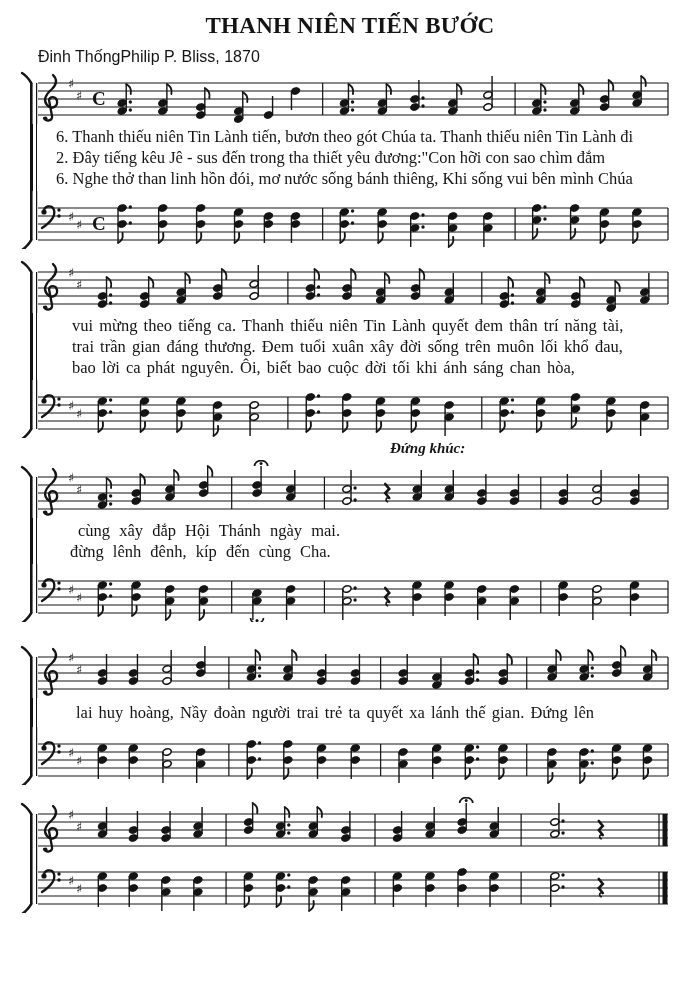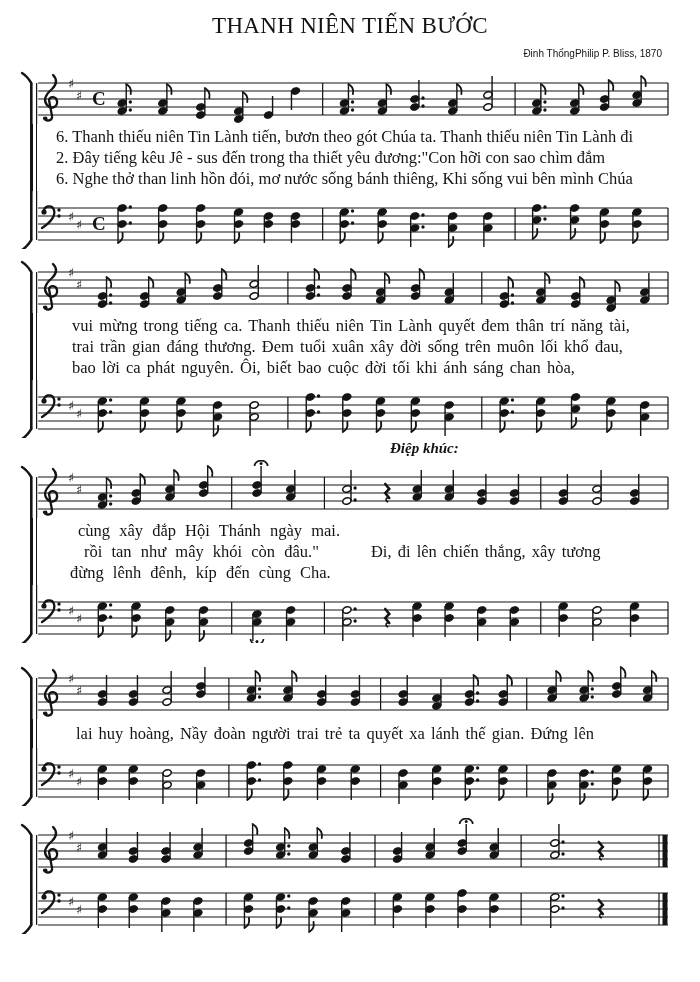--- a/index.html
+++ b/index.html
@@ -1,21 +1,21 @@
 <!DOCTYPE html>
 <html><head>
 <meta charset="utf-8">
 <style>
   html,body{margin:0;padding:0;background:#e8e8e8;}
   .page{width:700px;height:982px;background:#ffffff;position:relative;overflow:hidden;
         font-family:"Liberation Serif", serif;color:#141414;margin:0 auto;}
   .title{margin-top:12px;height:28px;line-height:28px;text-align:center;
-         font-size:23px;font-weight:normal;letter-spacing:.3px;}
-  .credits{margin-top:8px;height:18px;display:flex;justify-content:flex-end;
-           padding:0 38px;font-family:"Liberation Sans", sans-serif;font-size:10px;}
+         font-size:23px;font-weight:bold;letter-spacing:.3px;}
+  .credits{margin-top:8px;height:18px;display:flex;justify-content:flex-start;
+           padding:0 38px;font-family:"Liberation Sans", sans-serif;font-size:16px;}
   .system{position:relative;}
   .sys1{margin-top:0;} .sys2{margin-top:6px;} .sys3{margin-top:2px;}
   .sys4{margin-top:18px;} .sys5{margin-top:12px;}
   svg.staff{display:block;}
   .lyrics{position:relative;font-size:16.5px;line-height:21px;white-space:nowrap;}
   .lyr3{padding-top:2px;padding-bottom:2px;}
   .lyr1{padding-top:4px;padding-bottom:4px;}
   .brace-thick{position:absolute;left:30px;top:0;bottom:0;width:2.6px;background:#141414;}
   .brace-thin{position:absolute;left:36px;top:0;bottom:0;width:1.2px;background:#141414;}
   .ind56{padding-left:56px;} .ind72{padding-left:72px;word-spacing:2px;}
@@ -288,21 +288,21 @@
         <ellipse cx="611.0400000000001" cy="53" rx="4.3" ry="3.1" transform="rotate(-20 611.0400000000001 53)" fill="#141414" stroke="#141414" stroke-width="1"></ellipse>
         <line x1="615.1400000000001" y1="53" x2="615.1400000000001" y2="26" stroke="#141414" stroke-width="1.4"></line>
         <path d="M615.1400000000001,26 c3,2 5.5,4 4.5,10" fill="none" stroke="#141414" stroke-width="1.9" stroke-linecap="round"></path>
         <ellipse cx="644.76" cy="37" rx="4.3" ry="3.1" transform="rotate(-20 644.76 37)" fill="#141414" stroke="#141414" stroke-width="1"></ellipse>
         <ellipse cx="644.76" cy="45" rx="4.3" ry="3.1" transform="rotate(-20 644.76 45)" fill="#141414" stroke="#141414" stroke-width="1"></ellipse>
         <line x1="648.86" y1="45" x2="648.86" y2="18" stroke="#141414" stroke-width="1.4"></line>
       </svg>
     <div class="lyrics lyr3">
       <div class="brace-thick"></div>
       <div class="brace-thin"></div>
-      <div class="ind72">vui mừng trong tiếng ca. Thanh thiếu niên Tin Lành quyết đem thân trí năng tài,</div>
+      <div class="ind72">vui mừng theo tiếng ca. Thanh thiếu niên Tin Lành quyết đem thân trí năng tài,</div>
       <div class="ind72">trai trần gian đáng thương. Đem tuổi xuân xây đời sống trên muôn lối khổ đau,</div>
       <div class="ind72">bao lời ca phát nguyên. Ôi, biết bao cuộc đời tối khi ánh sáng chan hòa,</div>
     </div>
     <svg class="staff" width="700" height="58">
         <line x1="38" y1="17" x2="668" y2="17" stroke="#141414" stroke-width="1.1"></line>
         <line x1="38" y1="25" x2="668" y2="25" stroke="#141414" stroke-width="1.1"></line>
         <line x1="38" y1="33" x2="668" y2="33" stroke="#141414" stroke-width="1.1"></line>
         <line x1="38" y1="41" x2="668" y2="41" stroke="#141414" stroke-width="1.1"></line>
         <line x1="38" y1="49" x2="668" y2="49" stroke="#141414" stroke-width="1.1"></line>
         <line x1="31.3" y1="0" x2="31.3" y2="49" stroke="#141414" stroke-width="2.6"></line>
@@ -376,21 +376,21 @@
         <ellipse cx="611.0400000000001" cy="21" rx="4.3" ry="3.1" transform="rotate(-20 611.0400000000001 21)" fill="#141414" stroke="#141414" stroke-width="1"></ellipse>
         <ellipse cx="611.0400000000001" cy="33" rx="4.3" ry="3.1" transform="rotate(-20 611.0400000000001 33)" fill="#141414" stroke="#141414" stroke-width="1"></ellipse>
         <line x1="606.94" y1="21" x2="606.94" y2="52" stroke="#141414" stroke-width="1.4"></line>
         <path d="M606.94,52 c3,-2 5.5,-4 4.5,-10" fill="none" stroke="#141414" stroke-width="1.9" stroke-linecap="round"></path>
         <ellipse cx="644.76" cy="25" rx="4.3" ry="3.1" transform="rotate(-20 644.76 25)" fill="#141414" stroke="#141414" stroke-width="1"></ellipse>
         <ellipse cx="644.76" cy="37" rx="4.3" ry="3.1" transform="rotate(-20 644.76 37)" fill="#141414" stroke="#141414" stroke-width="1"></ellipse>
         <line x1="640.66" y1="25" x2="640.66" y2="56" stroke="#141414" stroke-width="1.4"></line>
       </svg>
   </div>
 
-  <div class="chorus-label">Điệp khúc:</div>
+  <div class="chorus-label">Đứng khúc:</div>
 
   <div class="system sys3">
     <svg class="staff" width="700" height="58">
         <line x1="38" y1="17" x2="668" y2="17" stroke="#141414" stroke-width="1.1"></line>
         <line x1="38" y1="25" x2="668" y2="25" stroke="#141414" stroke-width="1.1"></line>
         <line x1="38" y1="33" x2="668" y2="33" stroke="#141414" stroke-width="1.1"></line>
         <line x1="38" y1="41" x2="668" y2="41" stroke="#141414" stroke-width="1.1"></line>
         <line x1="38" y1="49" x2="668" y2="49" stroke="#141414" stroke-width="1.1"></line>
         <line x1="31.3" y1="17" x2="31.3" y2="58" stroke="#141414" stroke-width="2.6"></line>
         <line x1="36.6" y1="17" x2="36.6" y2="58" stroke="#141414" stroke-width="1.2"></line>
@@ -455,21 +455,20 @@
         <ellipse cx="596.99" cy="41" rx="4.3" ry="3.1" transform="rotate(-20 596.99 41)" fill="#fff" stroke="#141414" stroke-width="1.6"></ellipse>
         <line x1="601.09" y1="41" x2="601.09" y2="10" stroke="#141414" stroke-width="1.4"></line>
         <ellipse cx="634.644" cy="33" rx="4.3" ry="3.1" transform="rotate(-20 634.644 33)" fill="#141414" stroke="#141414" stroke-width="1"></ellipse>
         <ellipse cx="634.644" cy="41" rx="4.3" ry="3.1" transform="rotate(-20 634.644 41)" fill="#141414" stroke="#141414" stroke-width="1"></ellipse>
         <line x1="638.744" y1="41" x2="638.744" y2="14" stroke="#141414" stroke-width="1.4"></line>
       </svg>
     <div class="lyrics lyr3">
       <div class="brace-thick"></div>
       <div class="brace-thin"></div>
       <div class="ind78">cùng xây đắp Hội Thánh ngày mai.</div>
-      <div class="ind84"><span>rồi tan như mây khói còn đâu."</span><span class="cont">Đi, đi lên chiến thắng, xây tương</span></div>
       <div class="ind70">đừng lênh đênh, kíp đến cùng Cha.</div>
     </div>
     <svg class="staff" width="700" height="58">
         <line x1="38" y1="17" x2="668" y2="17" stroke="#141414" stroke-width="1.1"></line>
         <line x1="38" y1="25" x2="668" y2="25" stroke="#141414" stroke-width="1.1"></line>
         <line x1="38" y1="33" x2="668" y2="33" stroke="#141414" stroke-width="1.1"></line>
         <line x1="38" y1="41" x2="668" y2="41" stroke="#141414" stroke-width="1.1"></line>
         <line x1="38" y1="49" x2="668" y2="49" stroke="#141414" stroke-width="1.1"></line>
         <line x1="31.3" y1="0" x2="31.3" y2="49" stroke="#141414" stroke-width="2.6"></line>
         <line x1="36.6" y1="0" x2="36.6" y2="49" stroke="#141414" stroke-width="1.2"></line>

